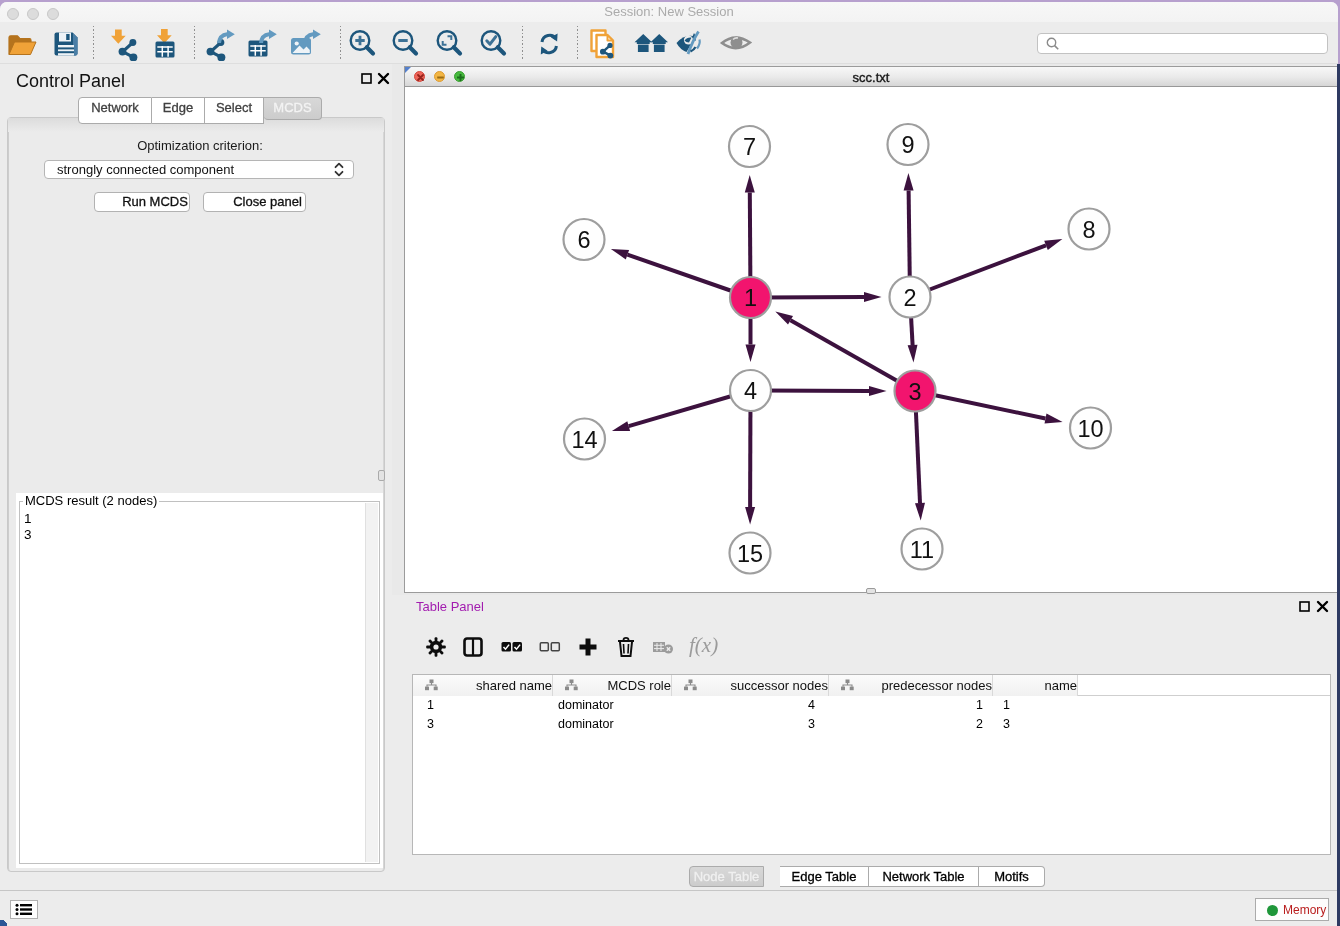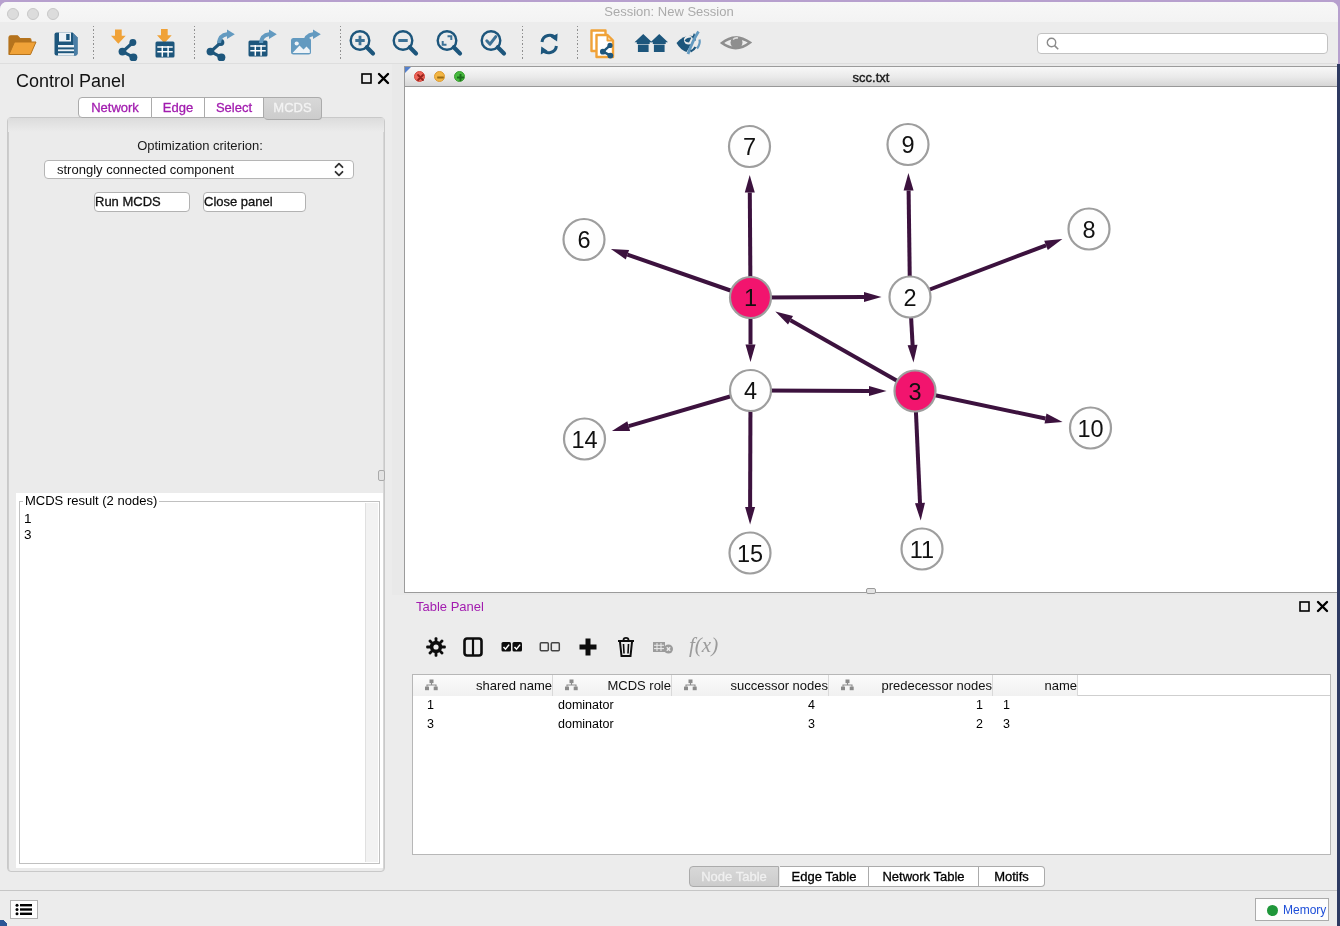--- a/index.html
+++ b/index.html
@@ -12,25 +12,25 @@
 #toolbar{position:absolute;left:0;top:20px;width:100%;height:42px;background:#ececec;border-bottom:1px solid #dedede;}
 .sep{position:absolute;top:4px;height:34px;width:1px;background:repeating-linear-gradient(#8f8f8f 0 1.5px,transparent 1.5px 3.5px);}
 .ticon{position:absolute;top:29px;}
 #search{position:absolute;left:1037px;top:11px;width:291px;height:21px;background:#fff;border:1px solid #c2c2c2;border-radius:4px;}
 
 #cpanel{position:absolute;left:0;top:62px;width:392px;height:826px;background:#ececec;}
 #cphead{position:absolute;left:16px;top:69px;font-size:18px;color:#111;}
 .winbtn{position:absolute;font-size:12px;color:#000;}
 #tabc{position:absolute;left:7px;top:115px;width:378px;height:755px;background:#ebebeb;border:1px solid #c9c9c9;border-radius:4px;box-shadow:inset 3px 0 0 -2px #cdcdcd,inset -3px 0 0 -2px #d6d6d6;}
 #tabc:before{content:"";position:absolute;left:0;top:0;width:100%;height:14px;background:linear-gradient(#dcdcdc,#ebebeb);}
-.tab{position:absolute;top:95px;height:21px;background:#fff;border:1px solid #ababab;font-size:13px;color:#a21caf;text-align:center;line-height:20px;-webkit-text-stroke:0.3px;}
+.tab{position:absolute;top:95px;height:27px;background:#fff;border:1px solid #ababab;font-size:13px;color:#404040;text-align:center;line-height:20px;-webkit-text-stroke:0.3px;}
 .tabsel{background:linear-gradient(#d8d8d8,#cccccc);color:#f3f3f3;}
 #optlbl{position:absolute;left:8px;top:136px;width:384px;text-align:center;font-size:13px;color:#1a1a1a;}
 #combo{position:absolute;left:44px;top:158px;width:310px;height:19px;background:#fff;border:1px solid #b5b5b5;border-radius:4px;font-size:13px;color:#111;line-height:17px;padding-left:12px;}
-.btn{position:absolute;top:190px;height:20px;background:#fff;border:1px solid #b2b2b2;border-radius:4px;font-size:13px;color:#111;text-align:left;line-height:18px;-webkit-text-stroke:0.3px;}
+.btn{position:absolute;top:190px;height:20px;background:#fff;border:1px solid #b2b2b2;border-radius:4px;font-size:13px;color:#111;text-align:center;line-height:18px;padding-left:26px;-webkit-text-stroke:0.3px;}
 #mcdsbox{position:absolute;left:16px;top:491px;width:367px;height:375px;background:#fff;}
 #mcdsbd{position:absolute;left:3px;top:8px;right:3px;bottom:4px;border:1px solid #c0c0c0;}
 #mcdslg{position:absolute;left:7px;top:0px;background:#fff;padding:0 2px;font-size:13px;color:#000;}
 #mcdstxt{position:absolute;left:8px;top:18px;font-size:13.5px;color:#000;line-height:16px;}
 #mcdssb{position:absolute;right:5px;top:10px;width:13px;bottom:6px;background:#f2f2f2;border-left:1px solid #e0e0e0;}
 
 #desk{position:absolute;left:392px;top:62px;width:945px;height:531px;background:#e9e9e9;}
 #frame{position:absolute;left:404px;top:64px;width:934px;height:527px;background:#fff;border:1px solid #9b9b9b;}
 #ftitle{position:absolute;left:0;top:0;width:100%;height:20px;background:linear-gradient(#f8f8f8 0%,#e9e9e9 55%,#d6d6d6 100%);border-bottom:1px solid #989898;}
 .ftl{position:absolute;top:4px;width:11px;height:11px;border-radius:50%;}
@@ -40,21 +40,21 @@
 #tpanel{position:absolute;left:392px;top:593px;width:945px;height:295px;background:#ececec;}
 #tphead{position:absolute;left:24px;top:4px;font-size:13px;color:#a21caf;}
 #tablew{position:absolute;left:20px;top:79px;width:919px;height:181px;background:#fff;border:1px solid #b7b7b7;}
 .hcell{position:absolute;top:0;height:21px;border-right:1px solid #d9d9d9;background:linear-gradient(#fbfbfb,#f1f1f1);font-size:13px;color:#111;text-align:right;line-height:21px;}
 #thr{position:absolute;left:0;top:0;width:100%;height:21px;border-bottom:1px solid #cfcfcf;}
 .trow{position:absolute;font-size:12.5px;color:#000;height:19px;line-height:19px;}
 .btab{position:absolute;top:271px;height:21px;background:#fff;border:1px solid #ababab;font-size:13px;color:#000;text-align:center;line-height:20px;-webkit-text-stroke:0.3px;}
 
 #sbar{position:absolute;left:0;top:888px;width:1338px;height:36px;background:#ececec;border-top:1px solid #c6c6c6;}
 #listbtn{position:absolute;left:10px;top:9px;width:28px;height:19px;background:#fdfdfd;border:1px solid #b0b0b0;}
-#membtn{position:absolute;right:9px;top:7px;width:74px;height:23px;background:#fdfdfd;border:1px solid #ababab;font-size:12px;color:#1d4ed8;}
+#membtn{position:absolute;right:9px;top:7px;width:74px;height:23px;background:#fdfdfd;border:1px solid #ababab;font-size:12px;color:#b91c1c;}
 svg{display:block;}
 </style></head><body>
 <div id="win">
  <div id="titlebar">
   <div class="tl" style="left:7px;"></div>
       <div class="tl" style="left:27px;"></div>
       <div class="tl" style="left:47px;"></div>
   <div id="wtitle">Session: New Session</div>
  </div>
  <div id="toolbar">
@@ -408,21 +408,21 @@
         <div class="trow" style="left:145px;top:21px;">dominator</div>
         <div class="trow" style="left:259px;top:21px;width:143px;text-align:right;">4</div>
         <div class="trow" style="left:416px;top:21px;width:154px;text-align:right;">1</div>
         <div class="trow" style="left:590px;top:21px;">1</div>
         <div class="trow" style="left:14px;top:40px;">3</div>
         <div class="trow" style="left:145px;top:40px;">dominator</div>
         <div class="trow" style="left:259px;top:40px;width:143px;text-align:right;">3</div>
         <div class="trow" style="left:416px;top:40px;width:154px;text-align:right;">2</div>
         <div class="trow" style="left:590px;top:40px;">3</div>
   </div>
-  <div class="btab" style="left:297px;width:90px;border-radius:4px 0 0 4px;background:linear-gradient(#d8d8d8,#cccccc);color:#f0f0f0;">Node Table</div>
+  <div class="btab" style="left:297px;width:75px;border-radius:4px 0 0 4px;background:linear-gradient(#d8d8d8,#cccccc);color:#f0f0f0;">Node Table</div>
   <div class="btab" style="left:388px;width:89px;border-left:none;">Edge Table</div>
   <div class="btab" style="left:477px;width:110px;border-left:none;">Network Table</div>
   <div class="btab" style="left:587px;width:66px;border-left:none;border-radius:0 4px 4px 0;">Motifs</div>
  </div>
  <svg class="winbtn" style="left:1299px;top:599px;" width="11" height="11" viewBox="0 0 11 11">
       <rect x="1" y="1" width="9" height="9" fill="none" stroke="#000" stroke-width="1.6"></rect>
     </svg>
  <svg class="winbtn" style="left:1316px;top:598px;" width="13" height="13" viewBox="0 0 13 13">
       <path d="M2 2 L11 11 M11 2 L2 11" stroke="#000" stroke-width="2.4" stroke-linecap="round"></path>
     </svg>

